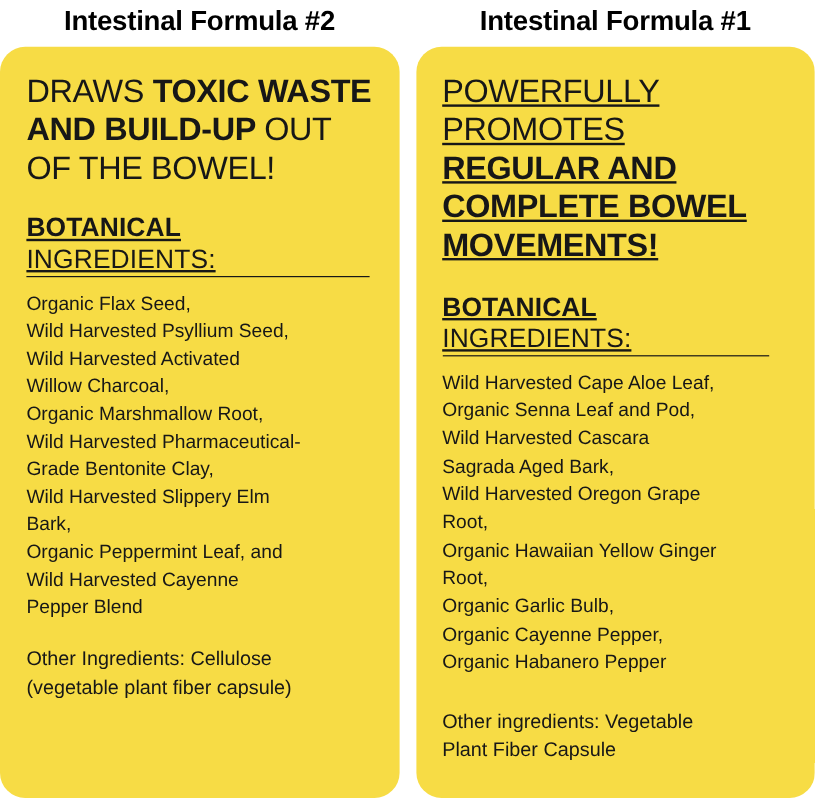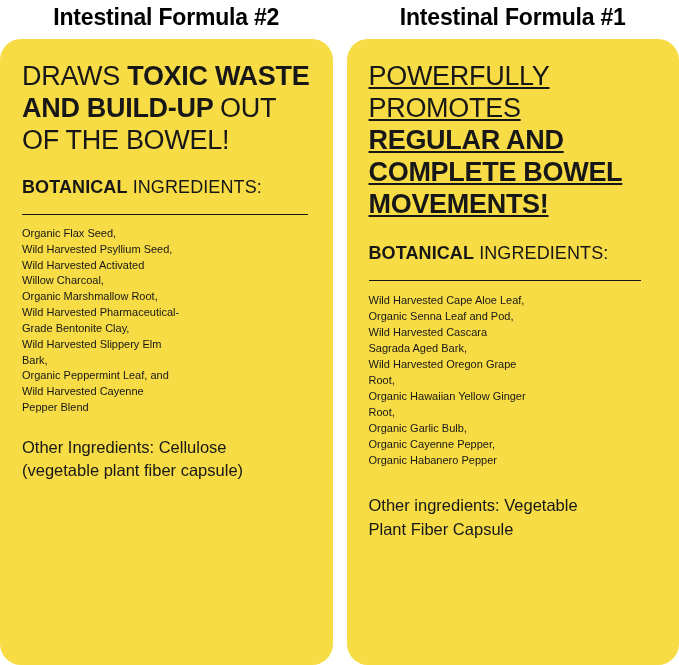--- a/index.html
+++ b/index.html
@@ -54,39 +54,40 @@
     letter-spacing: -0.3px;
   }
   .headline .b {
     font-weight: bold;
   }
   .panel-right .headline {
     margin-bottom: 22px;
     text-decoration: underline;
   }
   .sect-head {
-    font-size: 18px;
+    font-size: 22px;
     color: #171717;
     border-bottom: 1.6px solid #171717;
-    padding-bottom: 16px;
+    padding-bottom: 1px;
     margin-bottom: 11px;
     letter-spacing: 0.1px;
     display: block;
+    text-decoration: underline;
   }
   .sect-head .b {
     font-weight: bold;
   }
   .panel-left .sect-head {
     width: 286px;
   }
   .panel-right .sect-head {
     width: 272px;
   }
   .ing-list {
-    font-size: 11px;
+    font-size: 16px;
     line-height: 1.44;
     color: #171717;
   }
   .ing-list div {
     white-space: pre-wrap;
   }
   .other {
     font-size: 16.5px;
     line-height: 1.42;
     color: #171717;

